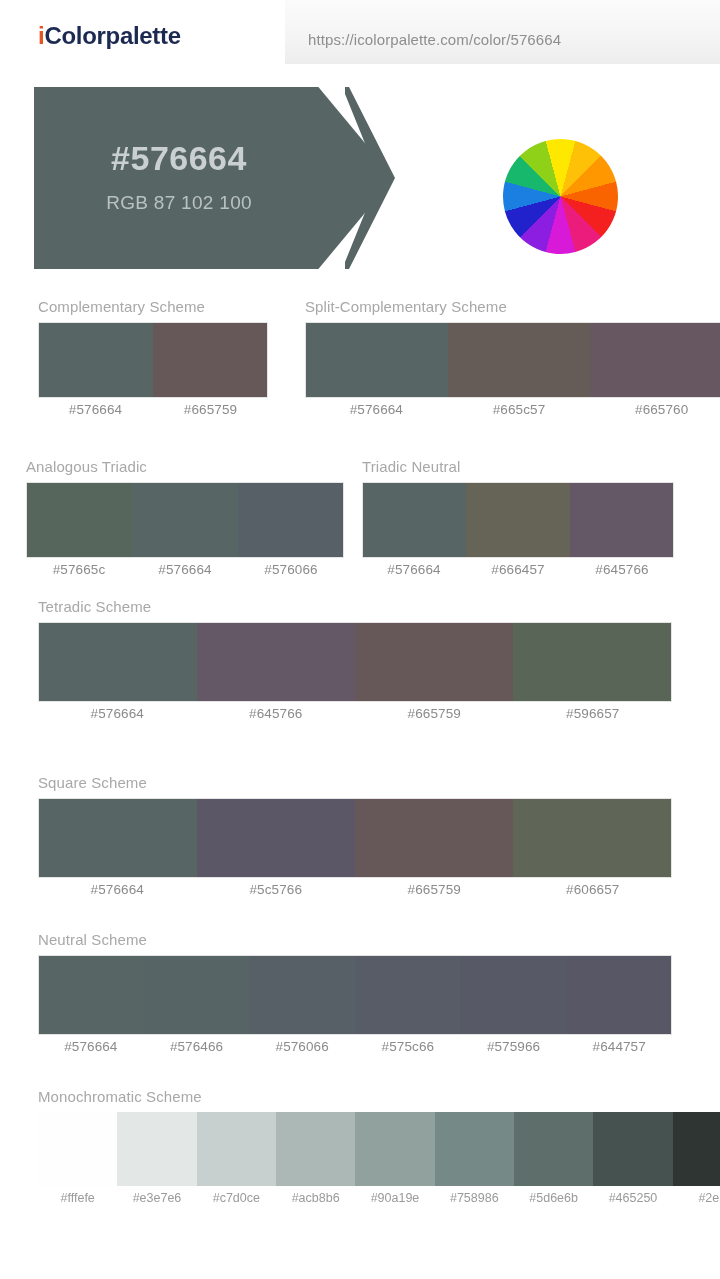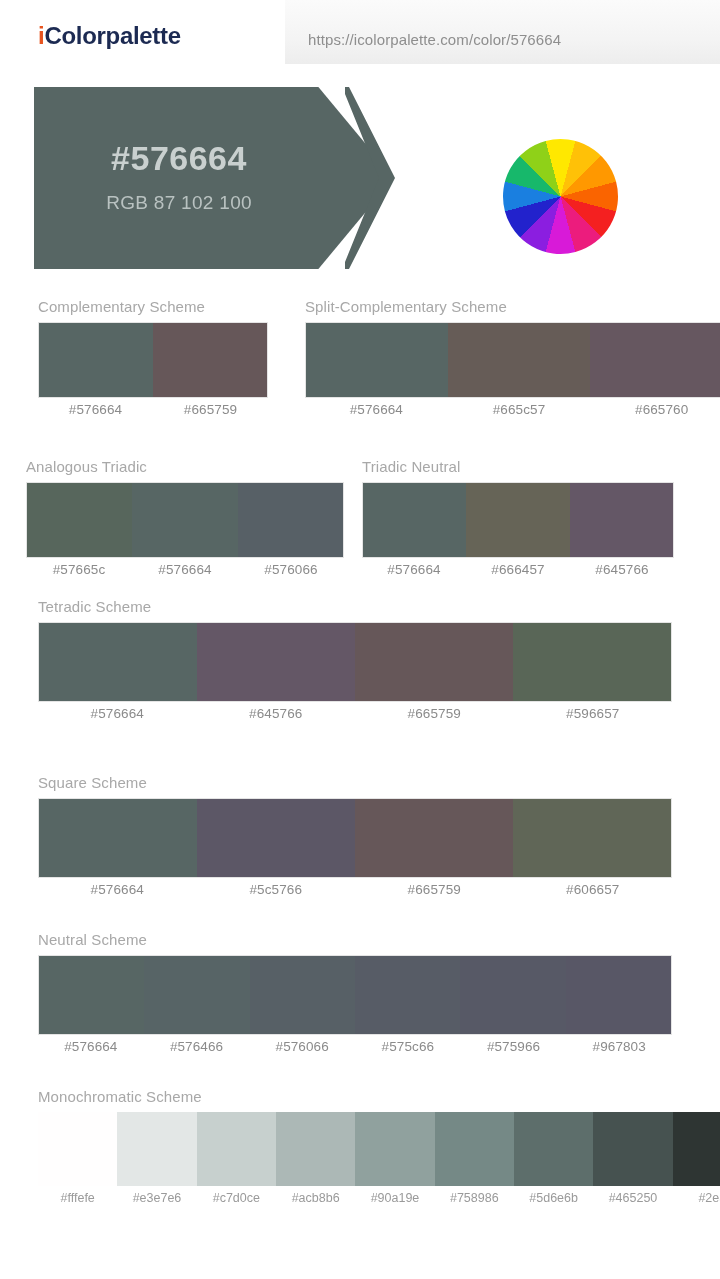--- a/index.html
+++ b/index.html
@@ -294,21 +294,21 @@
       <div class="sw" style="background:#575c66"></div>
       <div class="sw" style="background:#575966"></div>
       <div class="sw" style="background:#585766"></div>
     </div>
     <div class="labels">
       <div class="lbl">#576664</div>
       <div class="lbl">#576466</div>
       <div class="lbl">#576066</div>
       <div class="lbl">#575c66</div>
       <div class="lbl">#575966</div>
-      <div class="lbl">#967803</div>
+      <div class="lbl">#644757</div>
     </div>
   </div>
 
   <div class="section" style="left:38px; top:798px; width:714px;">
     <div class="sec-label">Monochromatic Scheme</div>
     <div class="mono-bar">
       <div class="mono-sw" style="background:#fffefe"></div>
       <div class="mono-sw" style="background:#e3e7e6"></div>
       <div class="mono-sw" style="background:#c7d0ce"></div>
       <div class="mono-sw" style="background:#acb8b6"></div>

